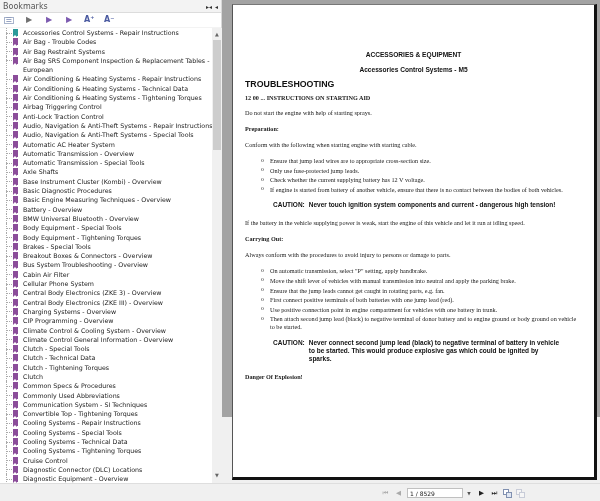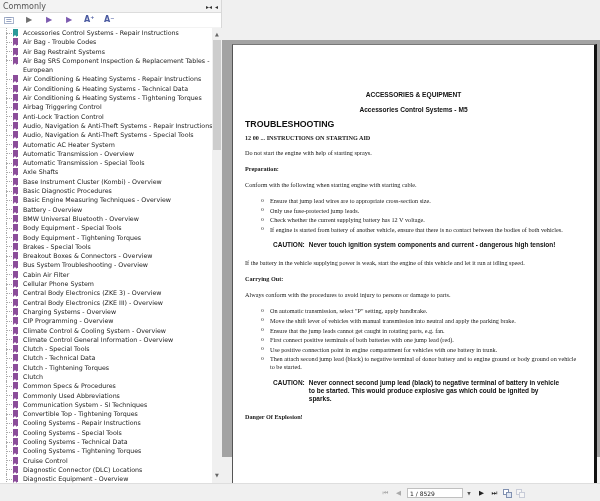--- a/index.html
+++ b/index.html
@@ -27,21 +27,21 @@
   .bm.teal { background: #2a9a9a; }
   .bm.teal::after { border-left-color: #2a9a9a; border-right-color: #2a9a9a; }
 
   .vscroll { position: absolute; left: 212px; top: 28px; width: 10px; height: 455px; background: #f0f0f0; }
   .vscroll .arrow { position: absolute; left: 0; width: 10px; height: 8px; font-size: 5px; text-align: center; color: #666; line-height: 8px; }
   .vscroll .up { top: 2px; }
   .vscroll .down { bottom: 4px; }
   .vscroll .thumb { position: absolute; left: 1px; top: 12px; width: 8px; height: 110px; background: #cdcdcd; }
 
   
-  .docarea { position: absolute; left: 222px; top: 0; width: 378px; height: 417px; background: #a3a3a3; margin-top: 40px; }
+  .docarea { position: absolute; left: 222px; top: 0; width: 378px; height: 417px; background: #a3a3a3; }
   .page { position: absolute; left: 10px; top: 4px; width: 365px; height: 476px; background: #fff; border-right: 3px solid #111; border-bottom: 3px solid #111; border-left: 1px solid #555; border-top: 1px solid #777; overflow: hidden; }
   .page-content { padding: 46px 12px 0 12px; font-family: "Liberation Serif", serif; font-size: 6.2px; color: #1a1a1a; line-height: 8px; }
   .doc-hdr { text-align: center; font-family: "Liberation Sans", sans-serif; font-weight: bold; font-size: 6.6px; color: #111; }
   .doc-hdr.h1 { margin-bottom: 7px; }
   .doc-hdr.h2 { margin-bottom: 6px; }
   .doc-title { font-family: "Liberation Sans", sans-serif; font-weight: bold; font-size: 8.8px; color: #111; margin-bottom: 6px; }
   .doc-section { font-weight: bold; font-size: 6.2px; margin-bottom: 7px; }
   .doc-p { margin-bottom: 8px; }
   .doc-sub { font-weight: bold; margin-bottom: 8px; }
   ul.doc-list { list-style: none; margin: 0 0 8px 16px; }
@@ -62,21 +62,21 @@
   .view-icon { width: 9px; height: 9px; position: relative; }
   .view-icon .a { position: absolute; left: 0; top: 0; width: 6px; height: 6px; border: 1px solid #8090b0; background: #fff; }
   .view-icon .b { position: absolute; left: 3px; top: 3px; width: 6px; height: 6px; border: 1px solid #8090b0; background: #dfe6f2; }
   .view-icon.dis .a, .view-icon.dis .b { border-color: #c8ccd8; background: #f6f6f6; }
 </style>
 </head>
 <body>
 
 <div class="panel">
   <div class="panel-header">
-    <span>Commonly</span>
+    <span>Bookmarks</span>
     <span class="ctrls">
       <span>▸◂</span>
       <span>◂</span>
     </span>
   </div>
   <div class="bm-toolbar" id="bm-toolbar">
       <span class="tb-icon first">☰</span>
       <span class="tb-icon grey">▶</span>
       <span class="tb-icon purple">▶</span>
       <span class="tb-icon purple">▶</span>

